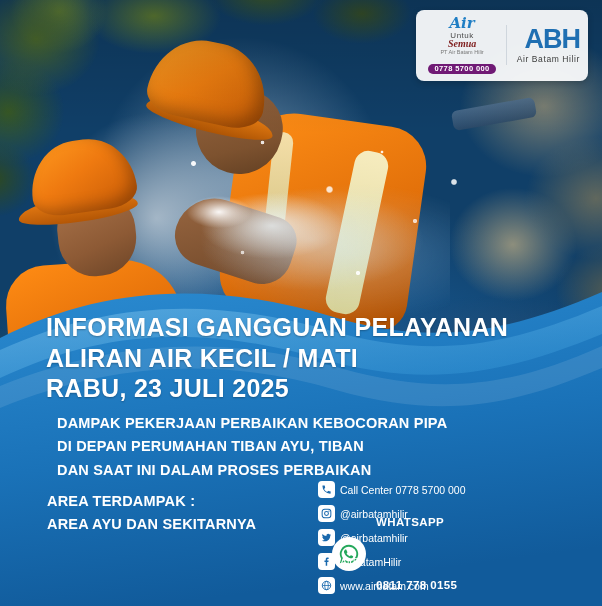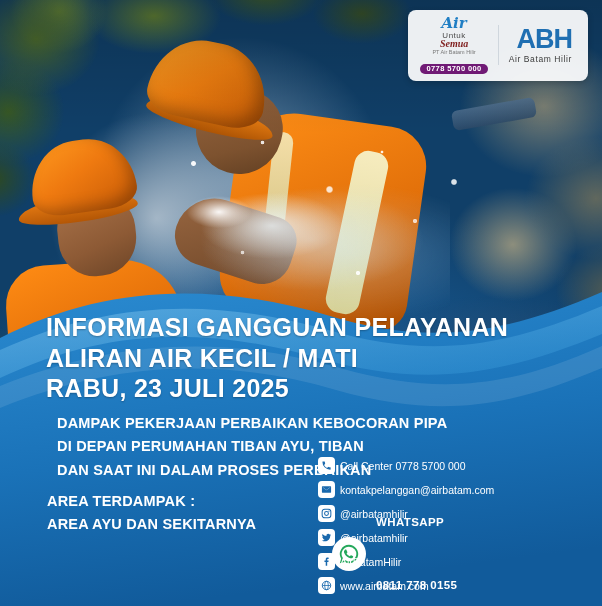--- a/index.html
+++ b/index.html
@@ -190,21 +190,21 @@
     position: absolute; left: 47px; top: 490px; width: 420px;
     color: #ffffff; font-weight: 700; font-size: 14.5px; line-height: 1.62;
     letter-spacing: .2px;
   }
 
   
   .logos {
     position: absolute; right: 14px; top: 10px;
     display: flex; align-items: center; gap: 10px;
     background: rgba(255,255,255,.92);
-    border-radius: 8px; padding: 6px 16px 7px 12px;
+    border-radius: 8px; padding: 6px 8px 7px 12px;
     box-shadow: 0 2px 6px rgba(0,0,0,.2);
   }
   .logo-air { text-align: center; line-height: 1; }
   .logo-air .l1 { font-family: "DejaVu Serif", serif; font-style: italic; font-size: 15px; color: #1f7ec4; font-weight: 700; }
   .logo-air .l2 { font-size: 8px; color: #4a4a4a; letter-spacing: .5px; margin-top: 1px; text-align: center; }
   .logo-air .l3 { font-family: Liberation Serif, serif; font-style: italic; font-size: 10px; color: #7f1d1d; font-weight: 700; margin-top: -1px; }
   .logo-air .l4 { font-size: 5.5px; color: #7a7a7a; margin-top: 1px; }
   .logo-air .l5 {
     margin-top: 8px; background: #701a75; color: #fff; font-size: 7.5px;
     border-radius: 8px; padding: 1.5px 6px; letter-spacing: .4px; font-weight: 700;
@@ -342,28 +342,20 @@
 
     <div class="crow">
       <span class="cicon">
         <svg width="11" height="11" viewBox="0 0 24 24" aria-hidden="true">
             <path fill="#1a69ad" d="M6.6 10.8a15 15 0 0 0 6.6 6.6l2.2-2.2a1 1 0 0 1 1-.2c1.1.4 2.3.6 3.6.6a1 1 0 0 1 1 1V20a1 1 0 0 1-1 1A17 17 0 0 1 3 4a1 1 0 0 1 1-1h3.4a1 1 0 0 1 1 1c0 1.3.2 2.5.6 3.6a1 1 0 0 1-.2 1l-2.2 2.2z"></path>
           </svg>
       </span>
       <span>Call Center 0778 5700 000</span>
     </div>
 
-    <div class="crow">
-      <span class="cicon">
-        <svg width="11" height="11" viewBox="0 0 24 24" aria-hidden="true">
-            <path fill="#1a69ad" d="M3 5h18a1 1 0 0 1 1 1v12a1 1 0 0 1-1 1H3a1 1 0 0 1-1-1V6a1 1 0 0 1 1-1zm9 8L4.2 7.2 4 7v.6l8 5.9 8-5.9V7l-.2.2L12 13z"></path>
-          </svg>
-      </span>
-      <span>kontakpelanggan@airbatam.com</span>
-    </div>
 
     <div class="crow">
       <span class="cicon">
         <svg width="11" height="11" viewBox="0 0 24 24" aria-hidden="true">
           <rect x="2.5" y="2.5" width="19" height="19" rx="5.5" fill="none" stroke="#1a69ad" stroke-width="2.2"></rect>
           <circle cx="12" cy="12" r="4.2" fill="none" stroke="#1a69ad" stroke-width="2.2"></circle>
           <circle cx="17.4" cy="6.6" r="1.4" fill="#1a69ad"></circle>
         </svg>
       </span>
       <span>@airbatamhilir</span>

